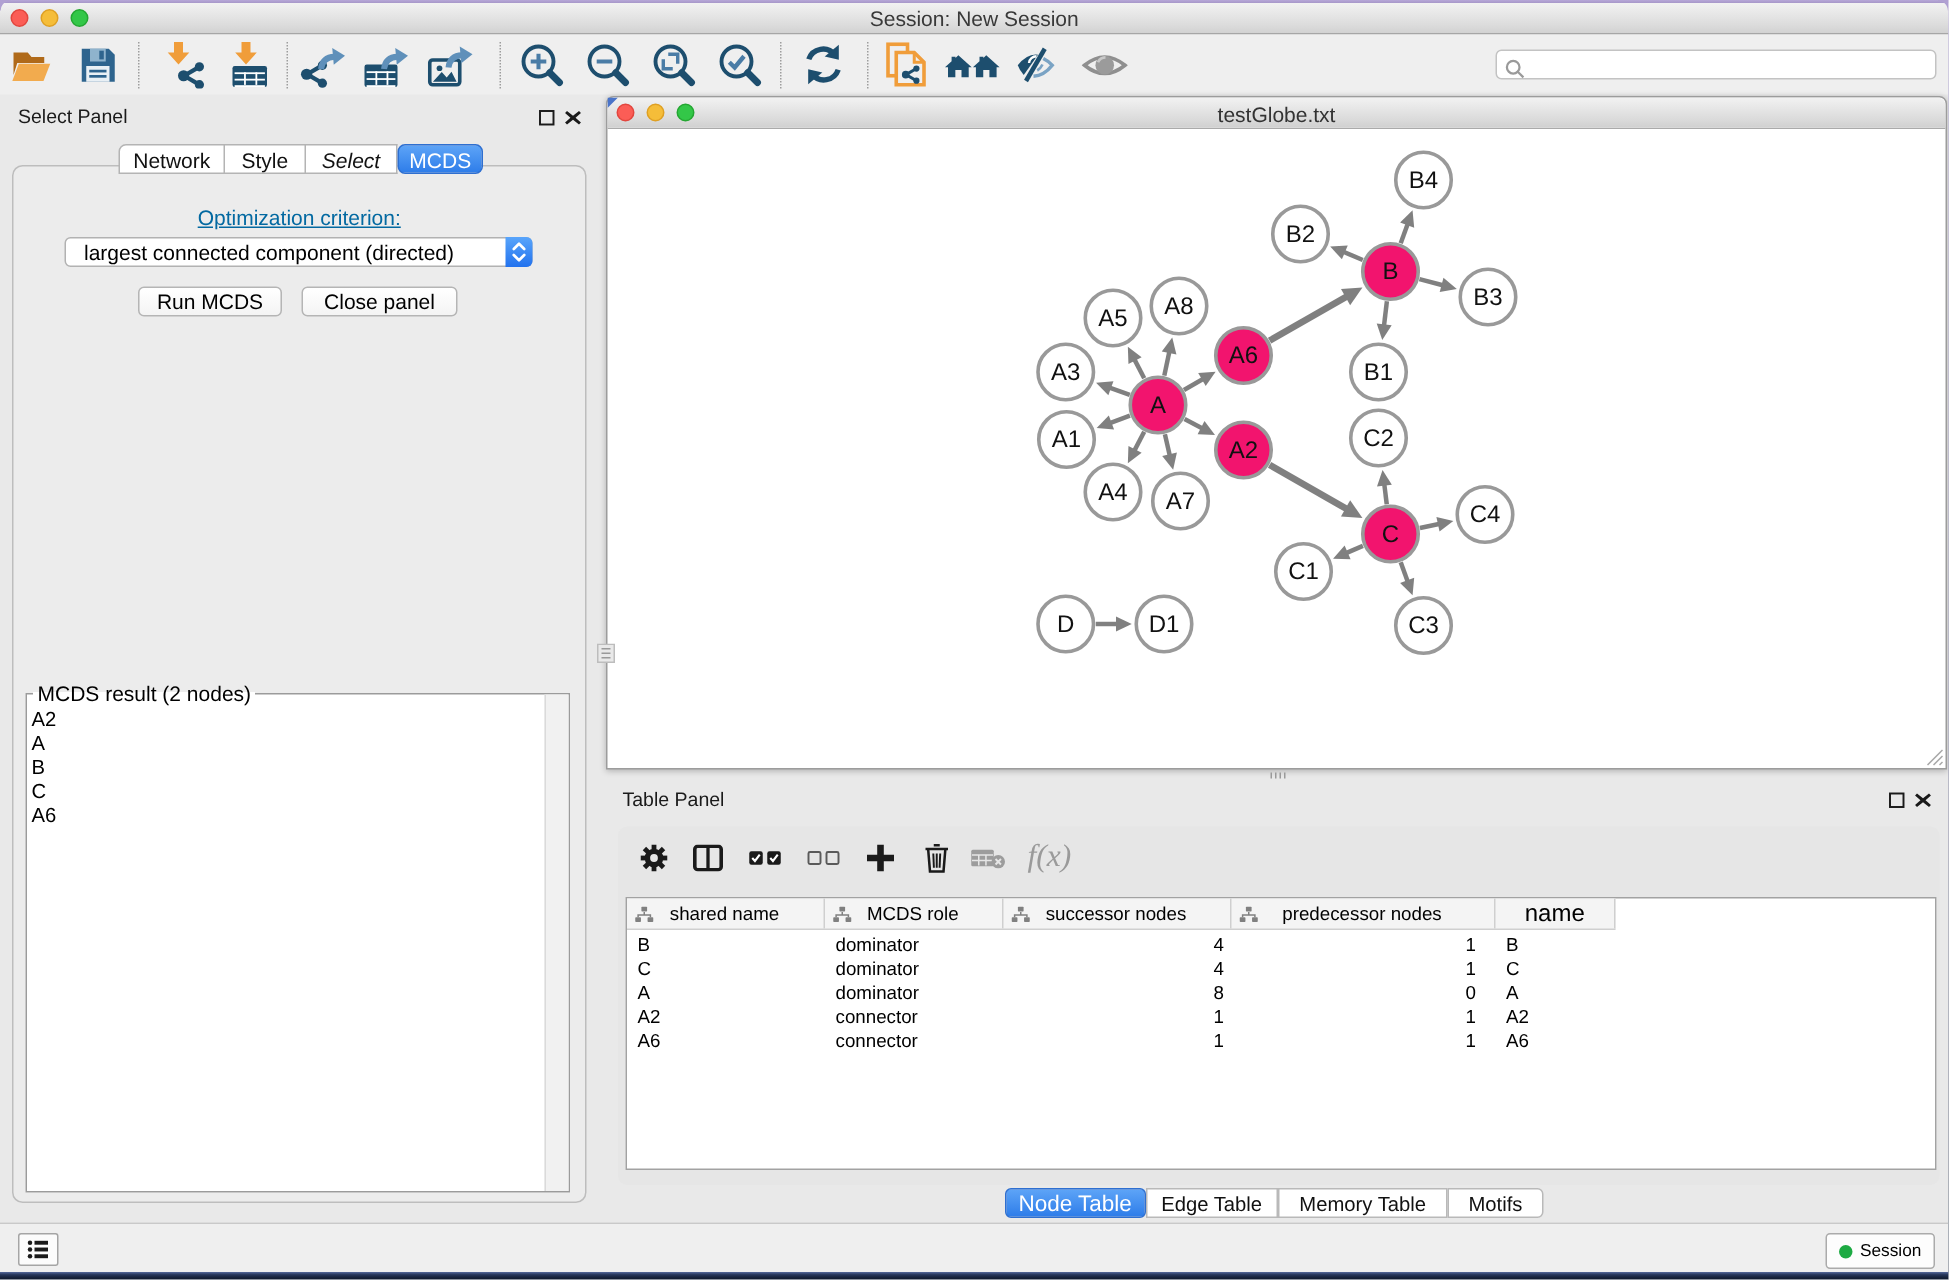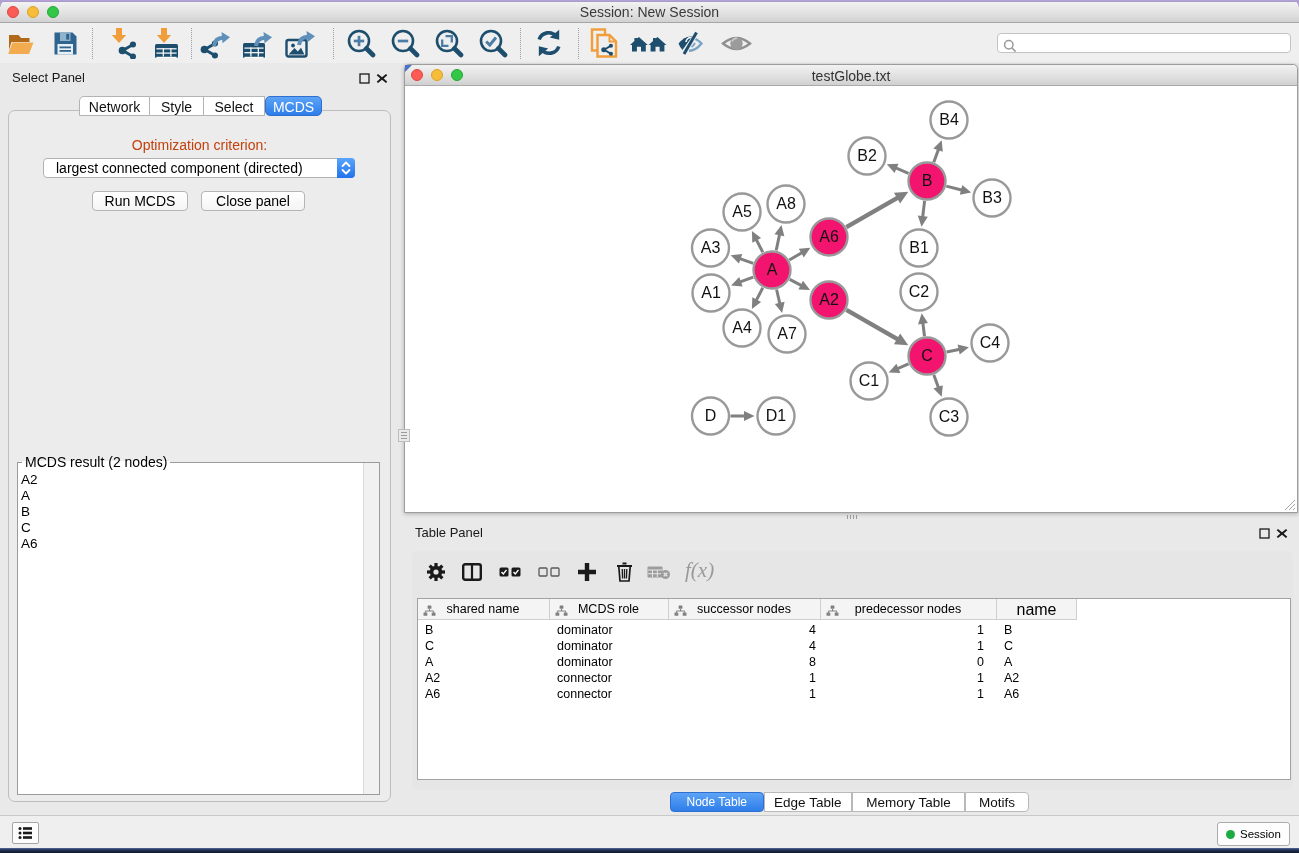--- a/index.html
+++ b/index.html
@@ -21,21 +21,21 @@
   border:1px solid #c3c3c3; border-radius:4px; }
 .mainbg { position:absolute; left:0; top:63px; width:100%; height:752px; background:#e9e9e9; }
 
 .cp-title { position:absolute; left:12px; top:70px; font-size:13px; color:#1a1a1a; }
 .wicon { position:absolute; }
 .tab { position:absolute; top:96px; height:20px; background:#ffffff; border:1px solid #b4b4b4;
   font-size:14px; color:#111; text-align:center; line-height:20px; }
 .tab.sel { background:linear-gradient(180deg,#5da4f7,#2e7de9); color:#fff; border:1px solid #2e6fd0; border-radius:5px; }
 .cp-panel { position:absolute; left:8px; top:110px; width:383px; height:692px;
   background:#ececec; border:1px solid #bdbdbd; border-radius:7px; }
-.opt-label { position:absolute; left:8px; top:137px; width:383px; text-align:center; font-size:14px; color:#c2410c; }
+.opt-label { position:absolute; left:8px; top:137px; width:383px; text-align:center; font-size:14px; color:#0369a1;text-decoration:underline; }
 .dropdown { position:absolute; left:43px; top:158px; width:312px; height:20px; background:#fff;
   border:1px solid #b2b2b2; border-radius:4px; font-size:14px; color:#000; line-height:19px; padding-left:12px; }
 .dd-btn { position:absolute; right:-1px; top:-1px; width:18px; height:20px; border-radius:0 4px 4px 0;
   background:linear-gradient(180deg,#59a5fb,#2272ee); }
 .btn { position:absolute; top:191px; height:20px; background:linear-gradient(180deg,#ffffff,#f4f4f4);
   border:1px solid #b5b5b5; border-radius:4px; font-size:14px; color:#000; text-align:center; line-height:19px; }
 .mcds-box { position:absolute; left:17px; top:462px; width:363px; height:333px; background:#fff; border:1px solid #9b9b9b; }
 .mcds-legend { position:absolute; left:22px; top:454px; font-size:14px; color:#000;
   background:linear-gradient(180deg,#ececec 46%,#ffffff 46%); padding:0 3px; }
 .mcds-list { position:absolute; left:21px; top:472px; font-size:13.5px; color:#000; line-height:16px; }
@@ -194,21 +194,21 @@
  <div class="cp-title">Select Panel</div>
  <svg class="wicon" style="left:359px;top:73px" width="11" height="11">
       <rect x="1" y="1" width="9" height="9" fill="none" stroke="#1a1a1a" stroke-width="1.3"></rect>
     </svg>
  <svg class="wicon" style="left:376px;top:73px" width="12" height="11" viewBox="0 0 12 11">
       <path d="M2 1 L6 4.2 L10 1 L11.3 2.3 L7.7 5.5 L11.3 8.7 L10 10 L6 6.8 L2 10 L0.7 8.7 L4.3 5.5 L0.7 2.3 Z" fill="#1a1a1a"></path>
     </svg>
  <div class="cp-panel"></div>
  <div class="tab" style="left:79px;width:71px;border-radius:5px 0 0 0;">Network</div>
  <div class="tab" style="left:150px;width:54px;border-left:none;">Style</div>
- <div class="tab" style="left:204px;width:61px;border-left:none;border-radius:0 0 0 0;">Select</div>
+ <div class="tab" style="left:204px;width:61px;border-left:none;border-radius:0 0 0 0;font-style:italic;">Select</div>
  <div class="tab sel" style="left:265px;width:57px;">MCDS</div>
  <div class="opt-label">Optimization criterion:</div>
  <div class="dropdown">largest connected component (directed)
    <div class="dd-btn"><svg width="18" height="20" viewBox="0 0 18 20">
           <path d="M5.5 8 L9 4.5 L12.5 8" fill="none" stroke="#fff" stroke-width="1.8" stroke-linecap="round" stroke-linejoin="round"></path>
           <path d="M5.5 12 L9 15.5 L12.5 12" fill="none" stroke="#fff" stroke-width="1.8" stroke-linecap="round" stroke-linejoin="round"></path>
         </svg></div>
  </div>
  <div class="btn" style="left:92px;width:96px;">Run MCDS</div>
  <div class="btn" style="left:201px;width:104px;">Close panel</div>
@@ -465,21 +465,21 @@
 <div style="position:absolute;left:557px;top:670px;height:16px;line-height:16px;font-size:12.5px;">connector</div>
 <div style="position:absolute;left:716px;top:670px;width:100px;height:16px;line-height:16px;font-size:12.5px;text-align:right;">1</div>
 <div style="position:absolute;left:884px;top:670px;width:100px;height:16px;line-height:16px;font-size:12.5px;text-align:right;">1</div>
 <div style="position:absolute;left:1004px;top:670px;height:16px;line-height:16px;font-size:12.5px;">A2</div>
 <div style="position:absolute;left:425px;top:686px;height:16px;line-height:16px;font-size:12.5px;">A6</div>
 <div style="position:absolute;left:557px;top:686px;height:16px;line-height:16px;font-size:12.5px;">connector</div>
 <div style="position:absolute;left:716px;top:686px;width:100px;height:16px;line-height:16px;font-size:12.5px;text-align:right;">1</div>
 <div style="position:absolute;left:884px;top:686px;width:100px;height:16px;line-height:16px;font-size:12.5px;text-align:right;">1</div>
 <div style="position:absolute;left:1004px;top:686px;height:16px;line-height:16px;font-size:12.5px;">A6</div>
 
- <div style="position:absolute;left:670px;top:792px;width:93.5px;height:20px;font-size:12px;text-align:center;line-height:19px;background:linear-gradient(180deg,#5da4f7,#2e7de9);color:#fff;border:1px solid #2e6fd0;border-radius:4px;">Node Table</div>
+ <div style="position:absolute;left:670px;top:792px;width:93.5px;height:20px;font-size:15px;text-align:center;line-height:19px;background:linear-gradient(180deg,#5da4f7,#2e7de9);color:#fff;border:1px solid #2e6fd0;border-radius:4px;">Node Table</div>
 <div style="position:absolute;left:763.5px;top:792px;width:88.5px;height:20px;font-size:13.5px;text-align:center;line-height:19px;background:#fff;color:#111;border:1px solid #b9b9b9;">Edge Table</div>
 <div style="position:absolute;left:852px;top:792px;width:113px;height:20px;font-size:13.5px;text-align:center;line-height:19px;background:#fff;color:#111;border:1px solid #b9b9b9;">Memory Table</div>
 <div style="position:absolute;left:965px;top:792px;width:64px;height:20px;font-size:13.5px;text-align:center;line-height:19px;background:#fff;color:#111;border:1px solid #b9b9b9;border-radius:0 4px 4px 0;">Motifs</div>
 
  <div style="position:absolute;left:0;top:815px;width:100%;height:32px;background:#efefef;border-top:1px solid #c9c9c9;"></div>
  <div style="position:absolute;left:12px;top:822px;width:27px;height:22px;background:#fcfcfc;border:1px solid #a5a5a5;border-radius:2px;">
   <svg width="25" height="20" style="position:absolute;left:0;top:0">
         <g fill="#1a1a1a">
           <circle cx="7" cy="5.5" r="1.5"></circle>
           <circle cx="7" cy="10" r="1.5"></circle>

